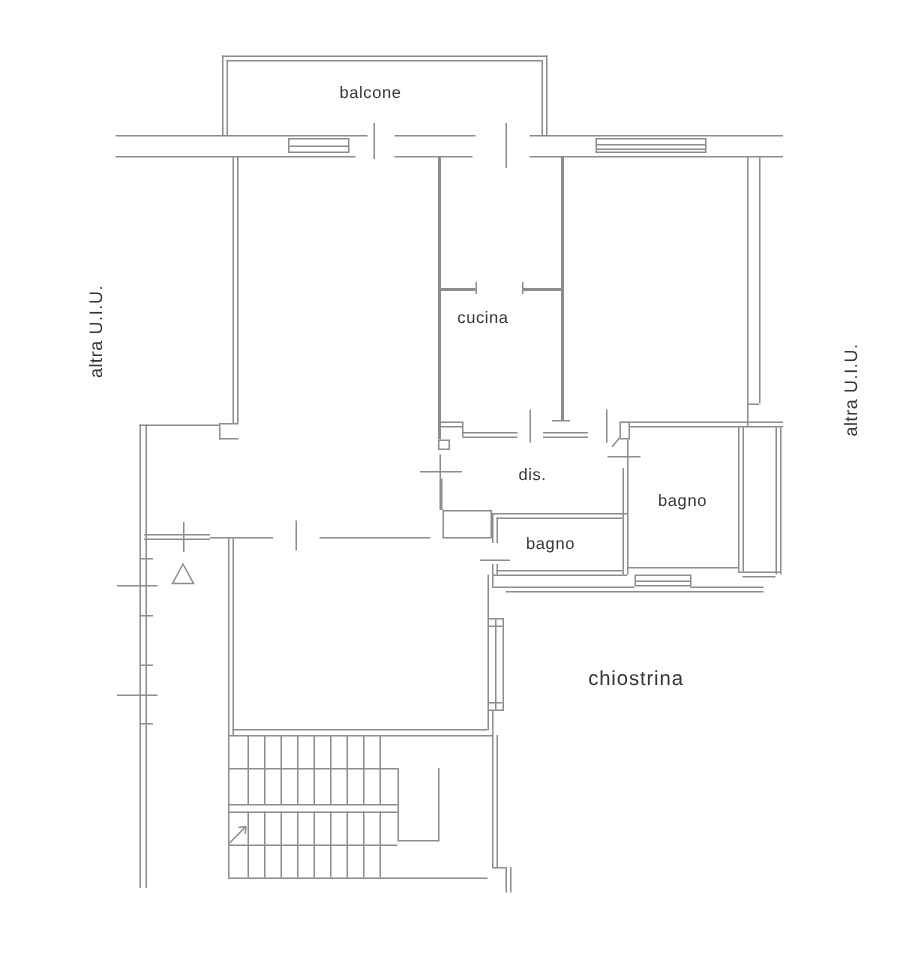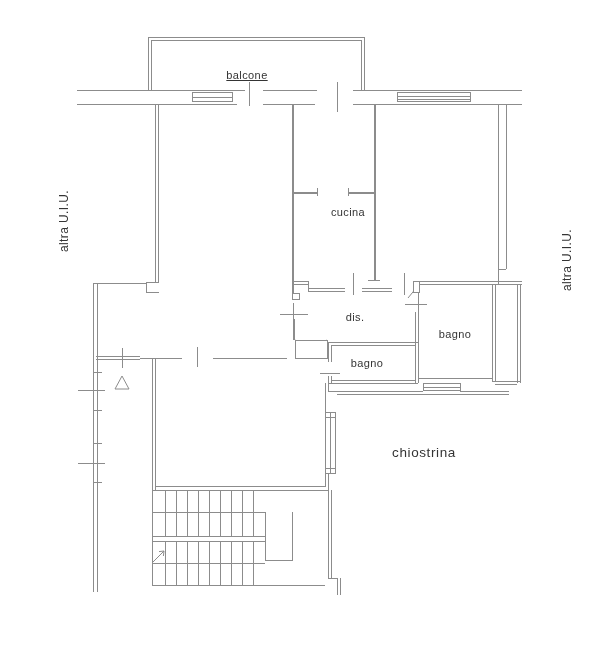--- a/index.html
+++ b/index.html
@@ -19,22 +19,22 @@
   }
   .lbl.big { font-size:13.5px; letter-spacing:0.6px; }
   .lbl.rot { font-size:12px; transform:translate(-50%,-50%) rotate(-90deg); }
   #overlay { position:absolute; left:0; top:0; width:605px; height:653px; pointer-events:none; }
 </style>
 </head>
 <body>
 
 <div id="plan">
 
-  <span class="lbl" style="left:247px; top:75px;text-decoration:underline;">balcone</span>
-  <span class="lbl" style="left:348px; top:212px;">cucina</span>
+  <span class="lbl" style="left:247px; top:62px;">balcone</span>
+  <span class="lbl" style="left:322px; top:212px;">cucina</span>
   <span class="lbl" style="left:355px; top:317px;">dis.</span>
   <span class="lbl" style="left:455px; top:334px;">bagno</span>
   <span class="lbl" style="left:367px; top:363px;">bagno</span>
   <span class="lbl big" style="left:424px; top:452px;">chiostrina</span>
   <span class="lbl rot" style="left:64px; top:221px;">altra U.I.U.</span>
   <span class="lbl rot" style="left:567px; top:260px;">altra U.I.U.</span>
 
   <svg id="overlay" viewBox="0 0 605 653" xmlns="http://www.w3.org/2000/svg">
     <path d="M295 340 L327 358 M327 340 L295 358" stroke="#8c8c8c" stroke-width="1" fill="none"></path>
     <path d="M122 376 L129 389 L115 389 Z" stroke="#8c8c8c" stroke-width="1" fill="none"></path>

